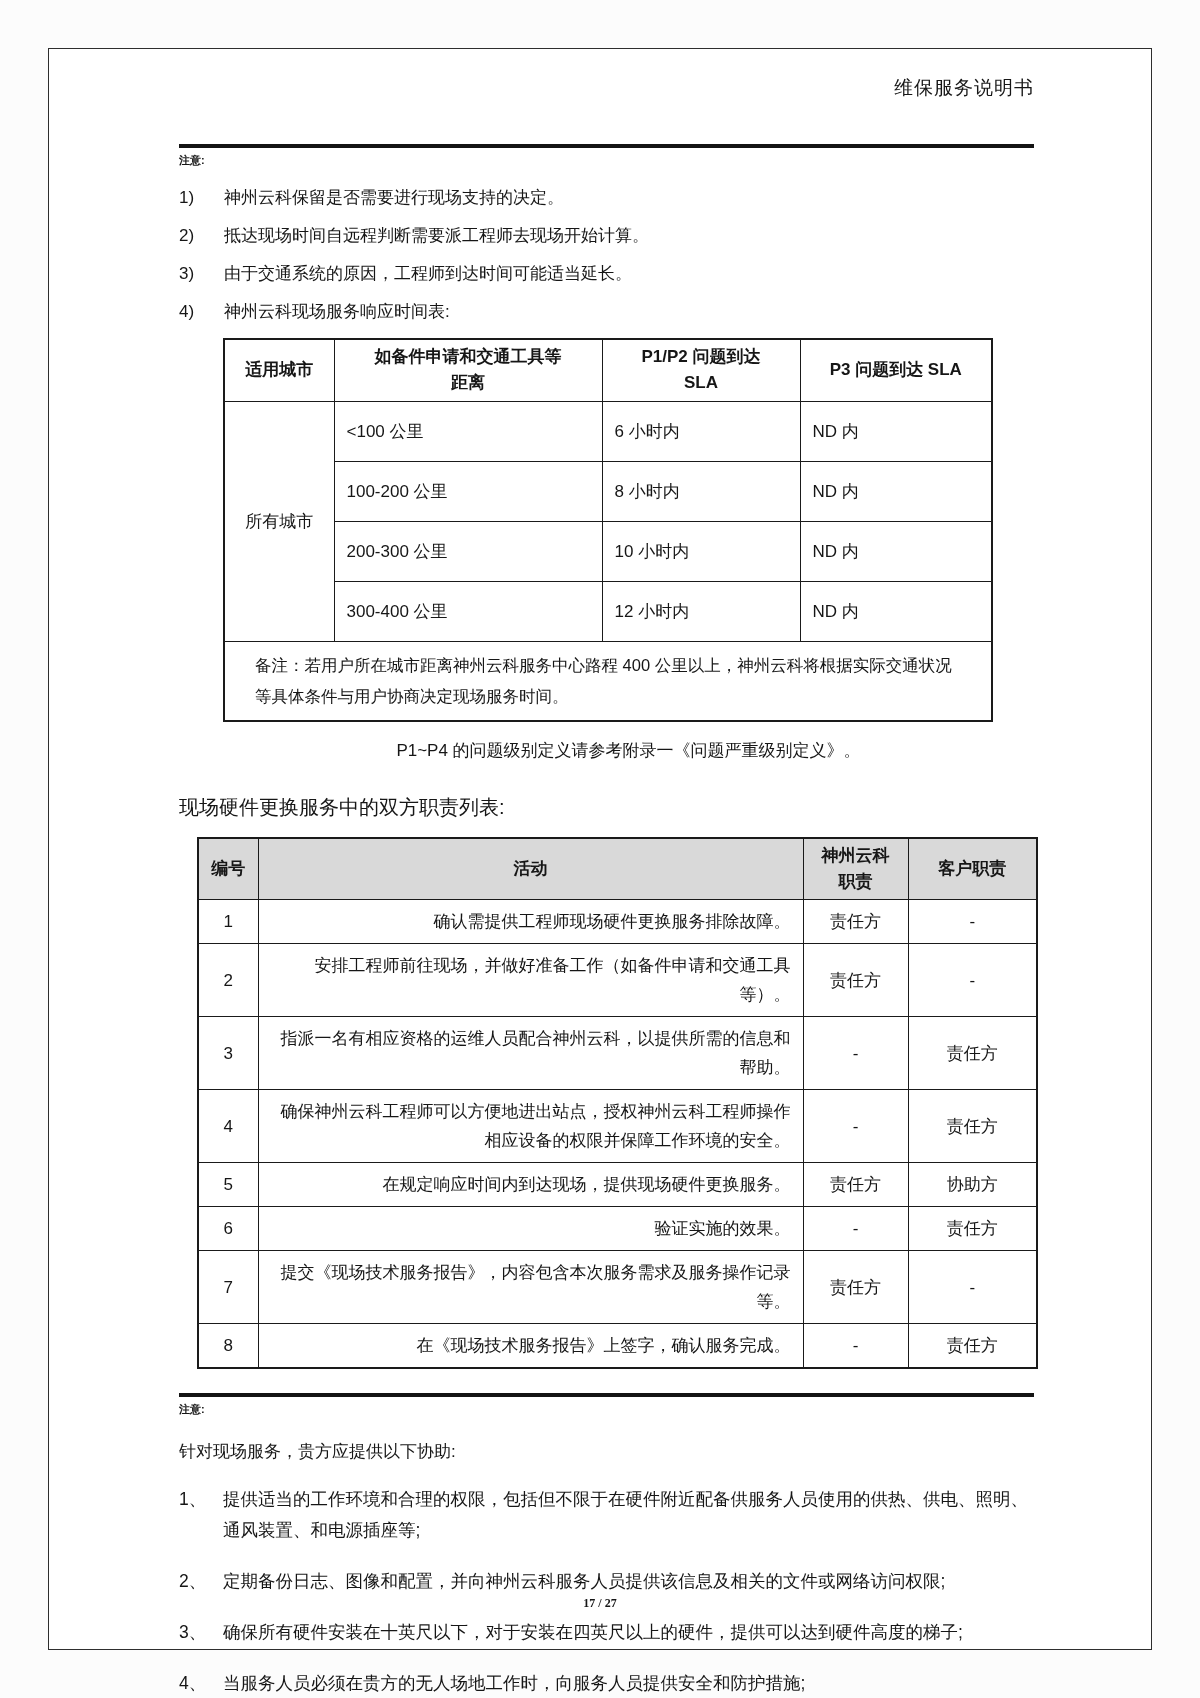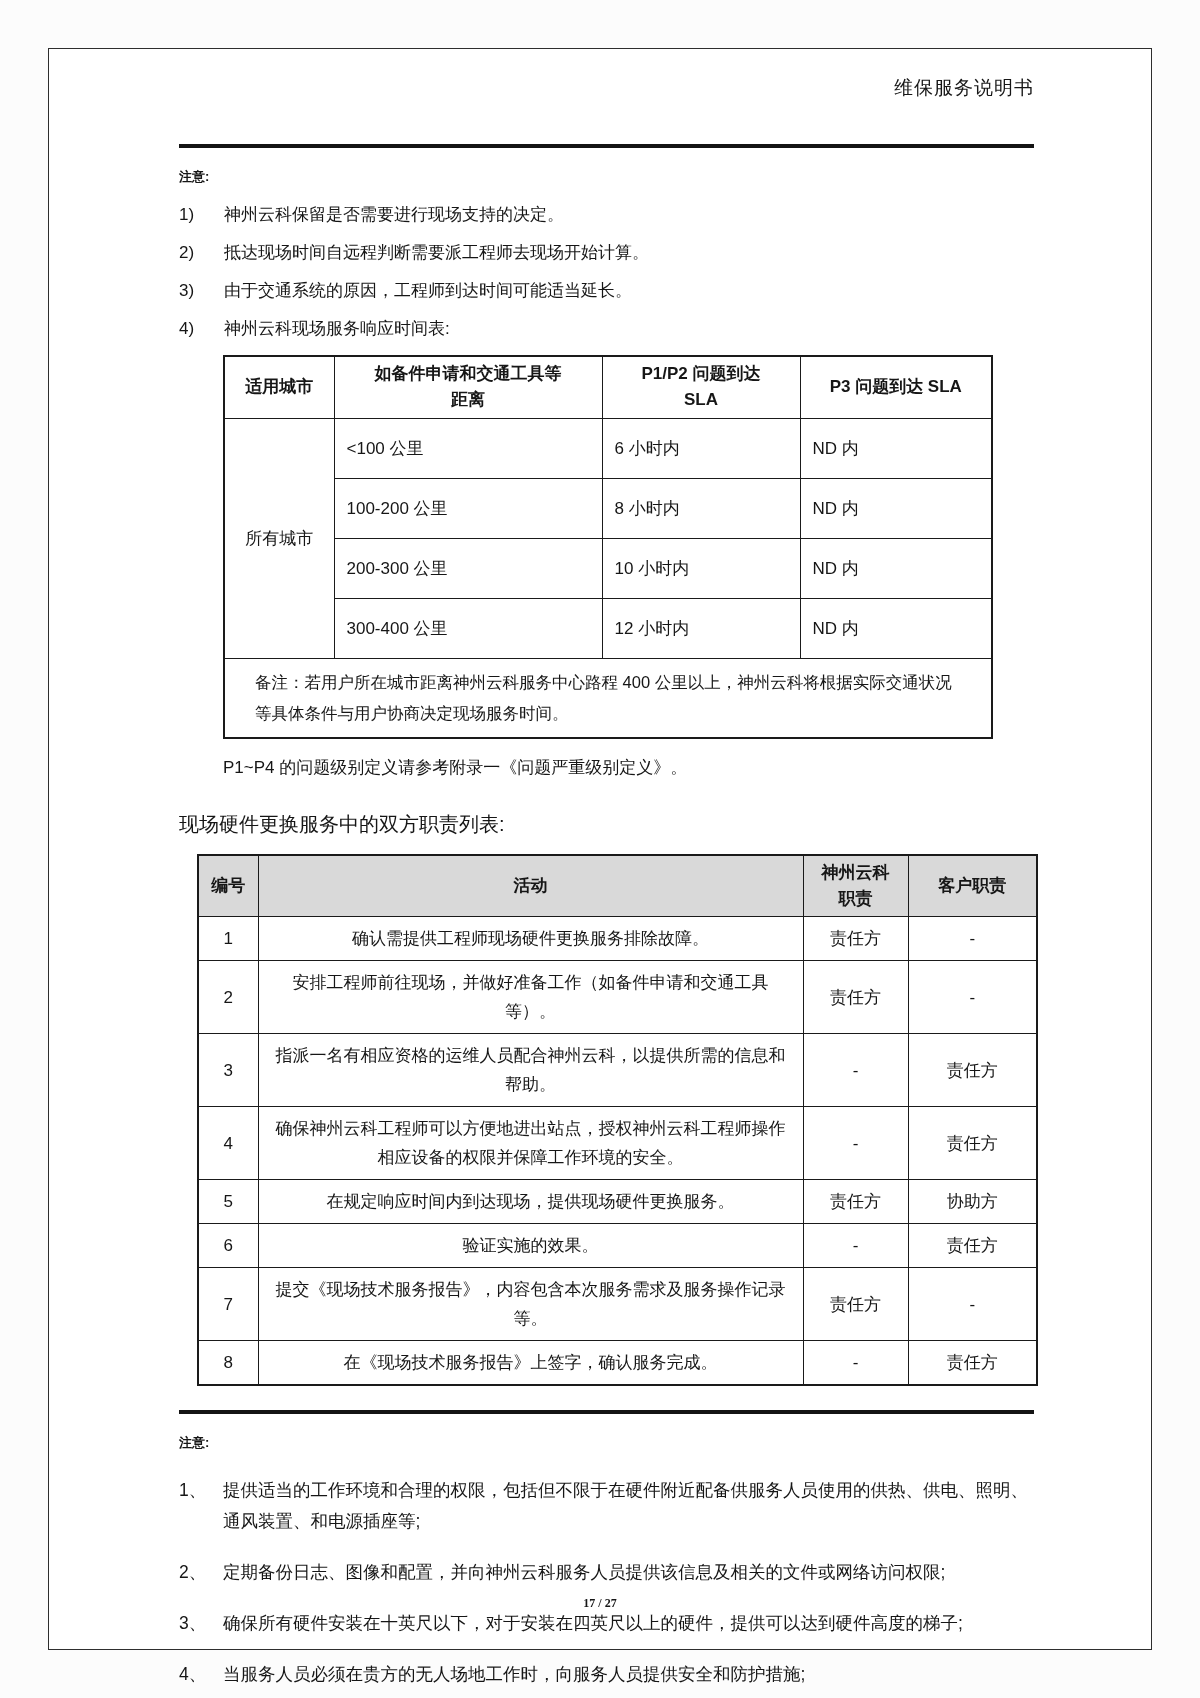--- a/index.html
+++ b/index.html
@@ -25,41 +25,41 @@
     position: absolute; left: 130px; right: 117px; top: 0;
   }
   .doc-header {
     margin-top: 27px; text-align: right;
     font-family: "Liberation Serif", "DejaVu Serif", serif;
     font-size: 19px; line-height: 24px; letter-spacing: 1px;
   }
   .rule { height: 4px; background: #141414; }
   .rule-top { margin-top: 44px; }
   .rule-bottom { margin-top: 24px; }
-  .notice-label { margin-top: 17px; font-size: 13px; font-weight: bold; line-height: 24px; }
+  .notice-label { font-size: 11px; font-weight: bold; line-height: 24px; }
   .olist { margin-top: 2px; }
   .li { display: flex; margin-top: 13px; font-size: 17px; line-height: 25px; }
   .li .num { width: 45px; flex: 0 0 45px; }
   .li .txt { flex: 1; }
   
   table { border-collapse: collapse; table-layout: fixed; }
   th, td { border: 1.5px solid var(--border); }
   .sla { margin-top: 14px; margin-left: 44px; width: 768px; border: 2.5px solid var(--border); font-size: 17px; }
   .sla th { height: 62px; font-weight: bold; text-align: center; line-height: 26px; padding: 2px 6px; }
   .sla td { height: 35px; padding: 18px 12px; text-align: left; }
   .sla td.city { text-align: center; }
   .sla td.remark { height: auto; padding: 8px 30px; line-height: 31px; font-size: 16.5px; }
-  .footnote { margin-top: 16px; margin-left: 44px; font-size: 17px; line-height: 25px; }
+  .footnote { margin-top: 16px; margin-left: 44px; font-size: 17px; line-height: 25px; text-align: center; }
   .section-title { margin-top: 30px; font-size: 20px; line-height: 28px; }
   
   .duty { margin-top: 16px; margin-left: 18px; width: 839px; border: 2.5px solid var(--border); font-size: 17px; }
   .duty th { background: var(--table-header-bg); font-weight: bold; text-align: center; height: 62px; line-height: 26px; padding: 2px 4px; }
   .duty td { padding: 7px 12px; line-height: 29px; }
   .duty td.c-no, .duty td.c-vendor, .duty td.c-customer { text-align: center; }
-  .duty td.c-activity { text-align: center; }
+  .duty td.c-activity { text-align: right; }
   .intro { margin-top: 18px; font-size: 17px; line-height: 25px; }
   .blist .li { margin-top: 20px; line-height: 31px; font-size: 17.5px; }
   .blist .li .num { width: 44px; flex: 0 0 44px; }
   .page-number {
     position: absolute; left: 0; right: 0; bottom: 38px; text-align: center;
     font-family: "Liberation Serif", "DejaVu Serif", serif;
     font-weight: bold; font-size: 12px;
   }
 </style>
 </head>
@@ -198,20 +198,21 @@
         <td class="c-activity">在《现场技术服务报告》上签字，确认服务完成。</td>
         <td class="c-vendor">-</td>
         <td class="c-customer">责任方</td>
       </tr>
     </tbody>
       </table>
 
     <div class="rule rule-bottom"></div>
 
     <div class="notice-label">注意:</div>
+    <div class="intro">针对现场服务，贵方应提供以下协助:</div>
 
     <div class="olist blist">
       <div class="li">
         <span class="num">1、</span>
         <span class="txt">提供适当的工作环境和合理的权限，包括但不限于在硬件附近配备供服务人员使用的供热、供电、照明、通风装置、和电源插座等;</span>
       </div>
       <div class="li">
         <span class="num">2、</span>
         <span class="txt">定期备份日志、图像和配置，并向神州云科服务人员提供该信息及相关的文件或网络访问权限;</span>
       </div>

